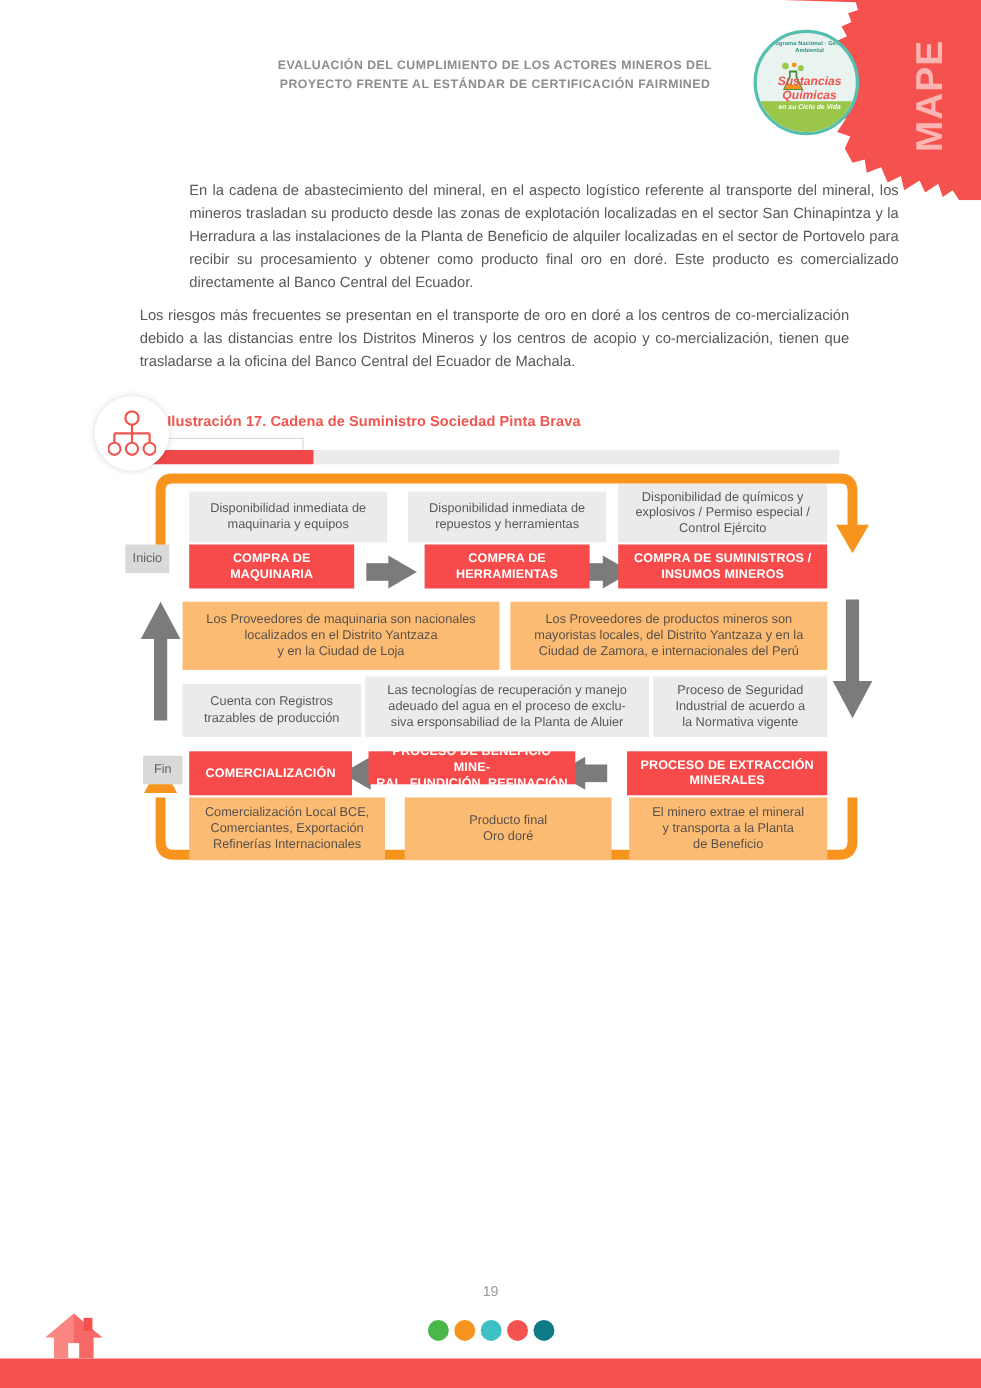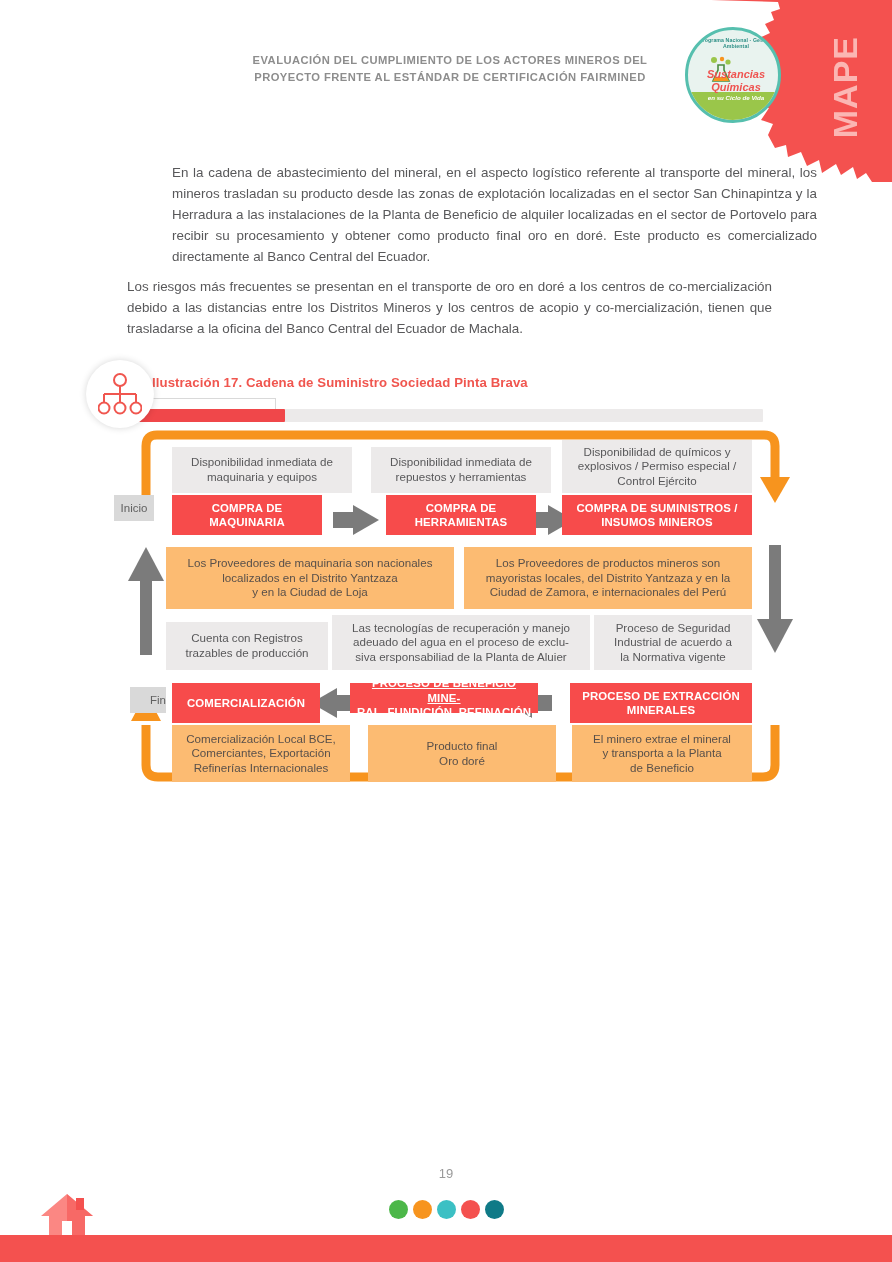--- a/index.html
+++ b/index.html
@@ -214,21 +214,21 @@
     </g>
     <g>
       <rect x="528" y="270" width="24" height="16" fill="#7b7b7b"></rect>
       <polygon points="506,278 532,263 532,293" fill="#7b7b7b"></polygon>
     </g>
   </svg>
 
   <div class="tag" style="left:114px;top:70px;width:40px;height:26px;">
     <span>Inicio</span>
   </div>
-  <div class="tag" style="left:130px;top:262px;width:36px;height:26px;justify-content:flex-end;">
+  <div class="tag" style="left:130px;top:262px;width:36px;height:26px;">
     <span>Fin</span>
   </div>
 
   <div class="box gray-box" style="left:172px;top:22px;width:180px;height:46px;">
     <div>
       <div>Disponibilidad inmediata de</div>
       <div>maquinaria y equipos</div>
     </div>
   </div>
   <div class="box gray-box" style="left:371px;top:22px;width:180px;height:46px;">
@@ -296,21 +296,21 @@
     <div>
       <div>Proceso de Seguridad</div>
       <div>Industrial de acuerdo a</div>
       <div>la Normativa vigente</div>
     </div>
   </div>
 
   <div class="box red-box" style="left:172px;top:258px;width:148px;height:40px;">
     <div>COMERCIALIZACIÓN</div>
   </div>
-  <div class="box red-box" style="left:350px;top:258px;width:188px;height:30px;text-decoration:underline;">
+  <div class="box red-box" style="left:335px;top:258px;width:188px;height:30px;">
     <div>
       <div>PROCESO DE BENEFICIO MINE-</div>
       <div>RAL, FUNDICIÓN, REFINACIÓN</div>
     </div>
   </div>
   <div class="box red-box" style="left:570px;top:258px;width:182px;height:40px;">
     <div>
       <div>PROCESO DE EXTRACCIÓN</div>
       <div>MINERALES</div>
     </div>

